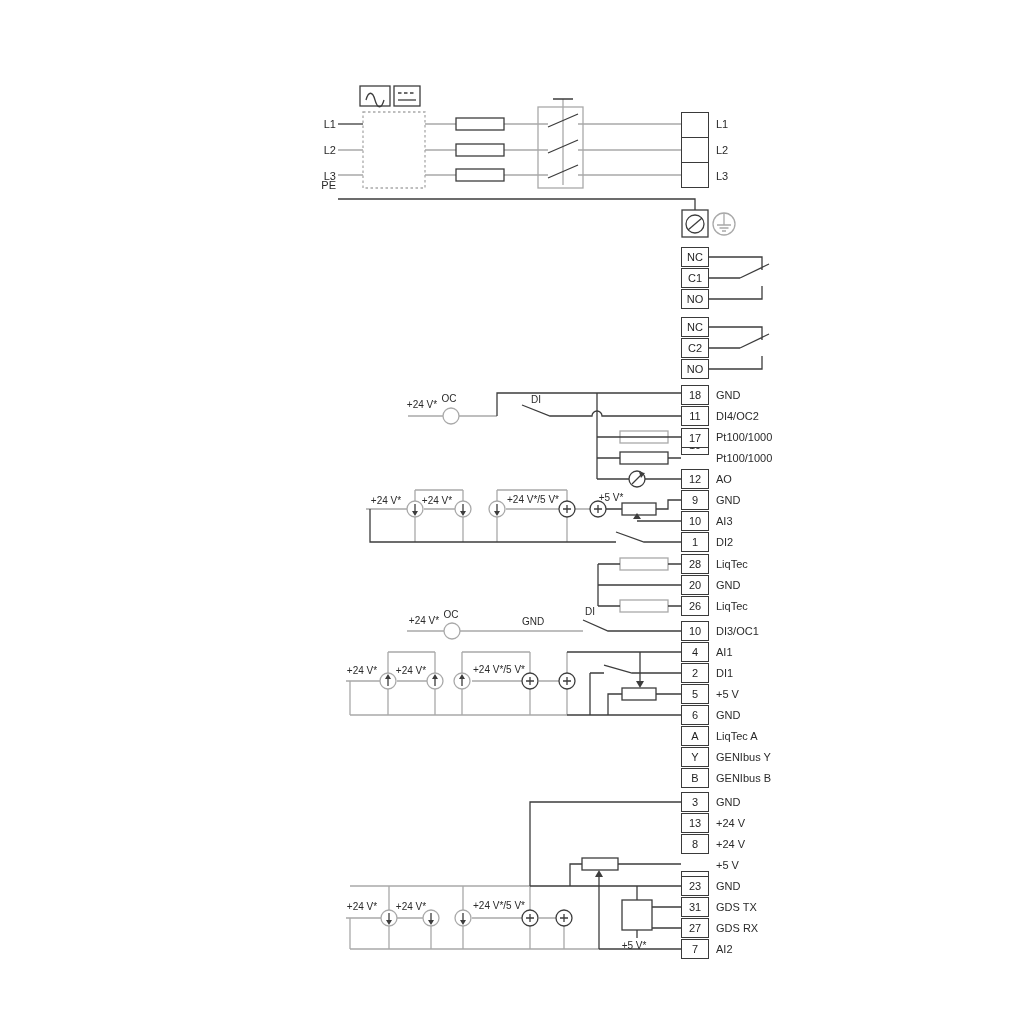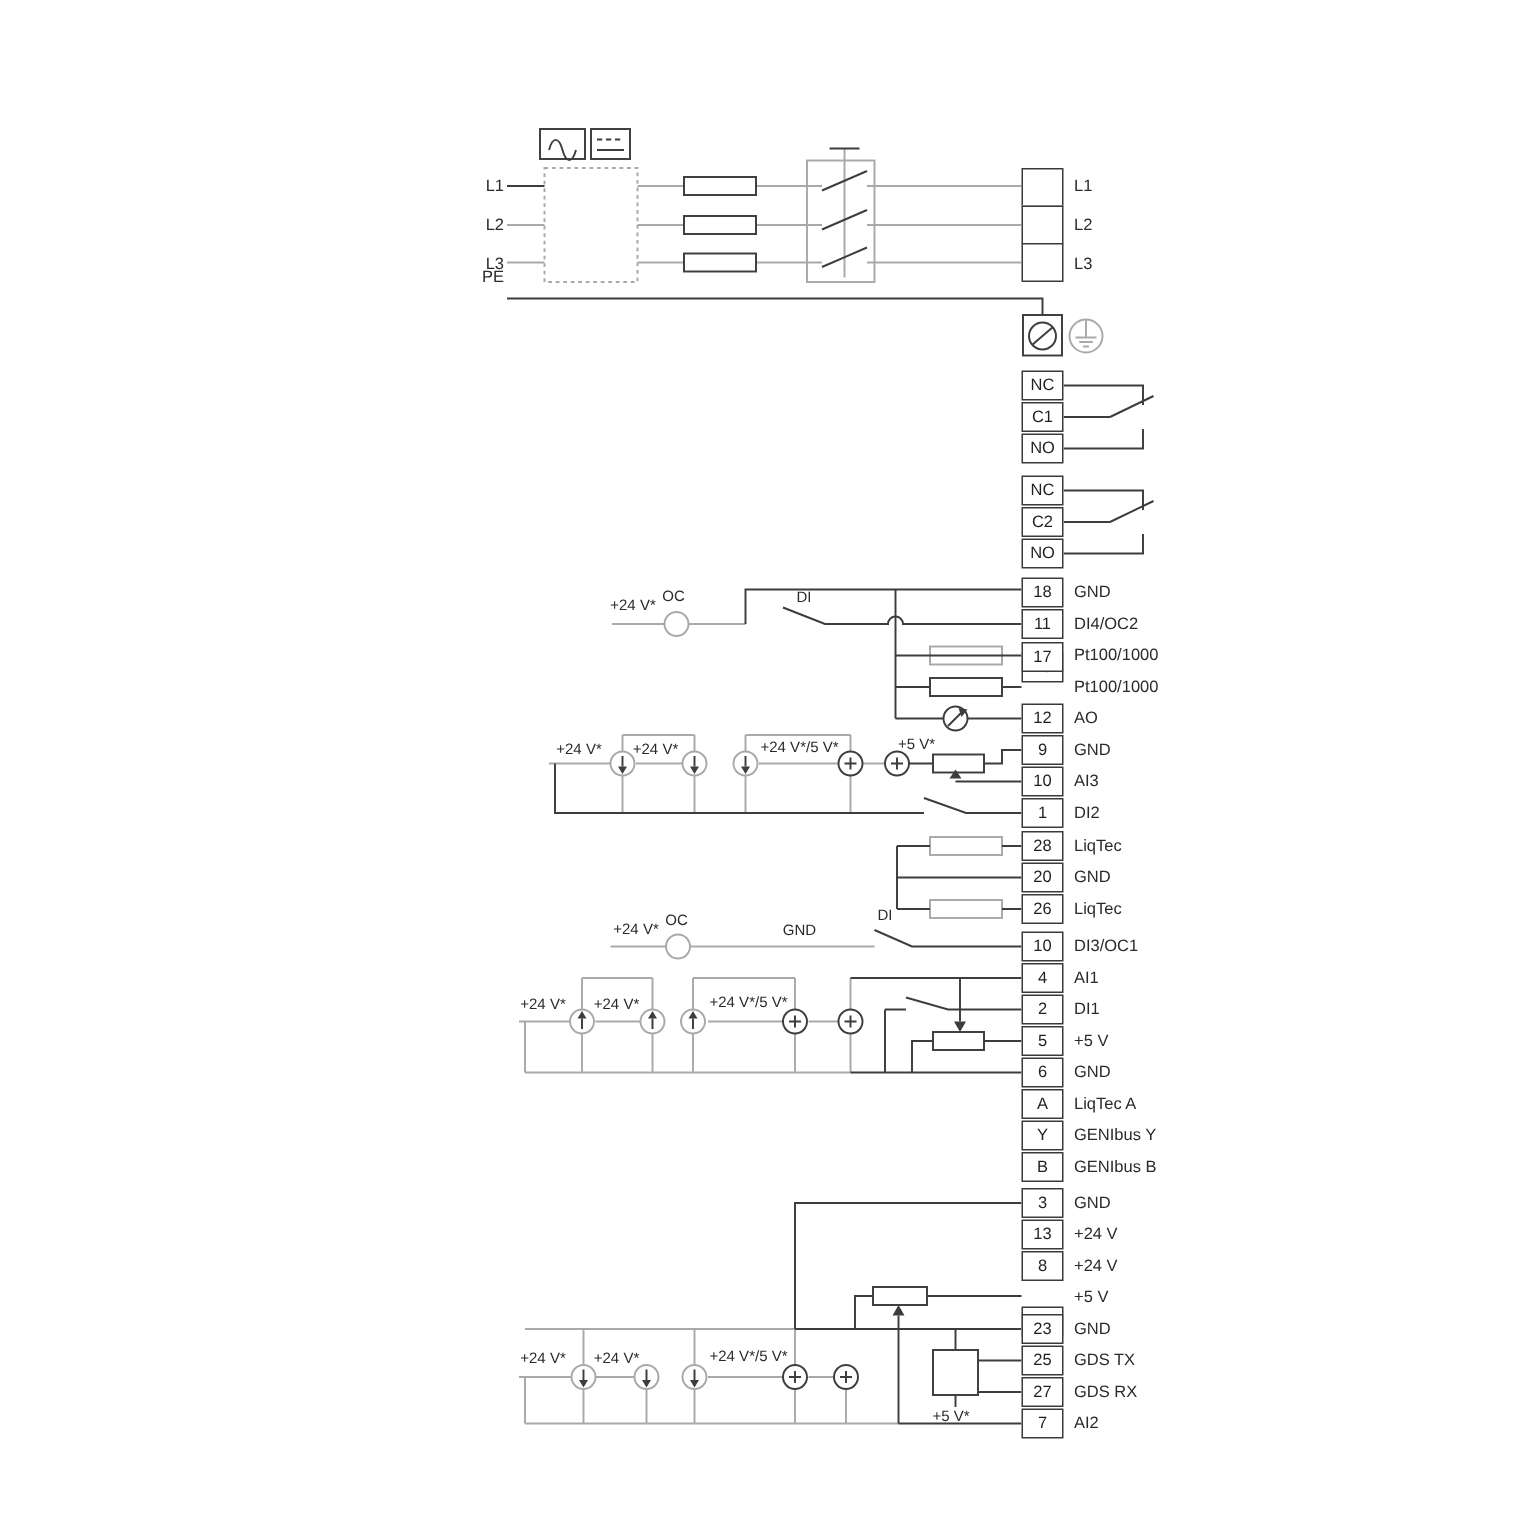--- a/index.html
+++ b/index.html
@@ -228,21 +228,21 @@
 <div class="cell" style="top:792px">3</div>
 <div class="tlab" style="top:802px">GND</div>
 <div class="cell" style="top:813px">13</div>
 <div class="tlab" style="top:823px">+24 V</div>
 <div class="cell" style="top:834px">8</div>
 <div class="tlab" style="top:844px">+24 V</div>
 <div class="cell" style="top:871px">26</div>
 <div class="tlab" style="top:865px">+5 V</div>
 <div class="cell" style="top:876px">23</div>
 <div class="tlab" style="top:886px">GND</div>
-<div class="cell" style="top:897px">25</div>
+<div class="cell" style="top:897px">31</div>
 <div class="tlab" style="top:907px">GDS TX</div>
 <div class="cell" style="top:918px">27</div>
 <div class="tlab" style="top:928px">GDS RX</div>
 <div class="cell" style="top:939px">7</div>
 <div class="tlab" style="top:949px">AI2</div>
 
 <div class="ann" style="left:422px;top:404px">+24 V*</div>
 <div class="ann" style="left:449px;top:398px">OC</div>
 <div class="ann" style="left:536px;top:399px">DI</div>
 

